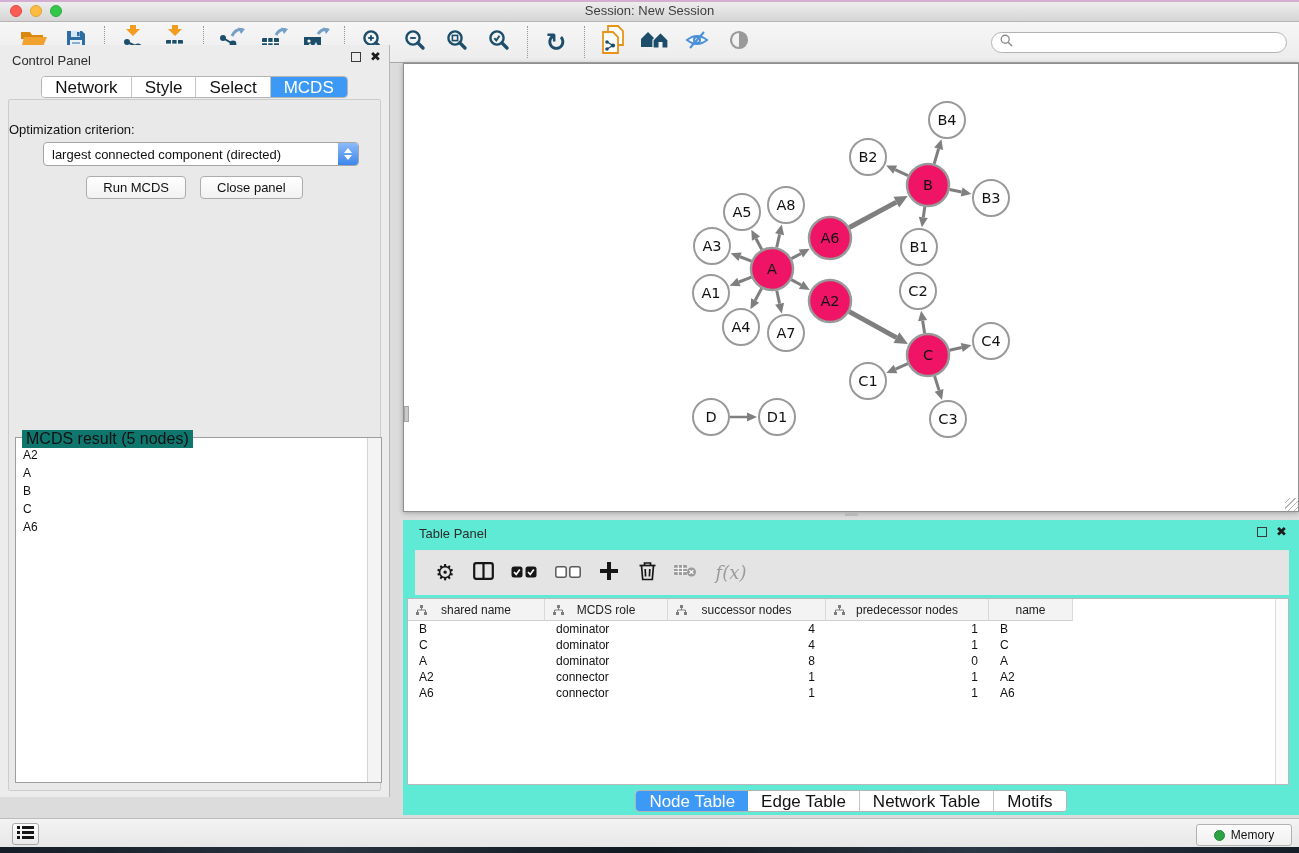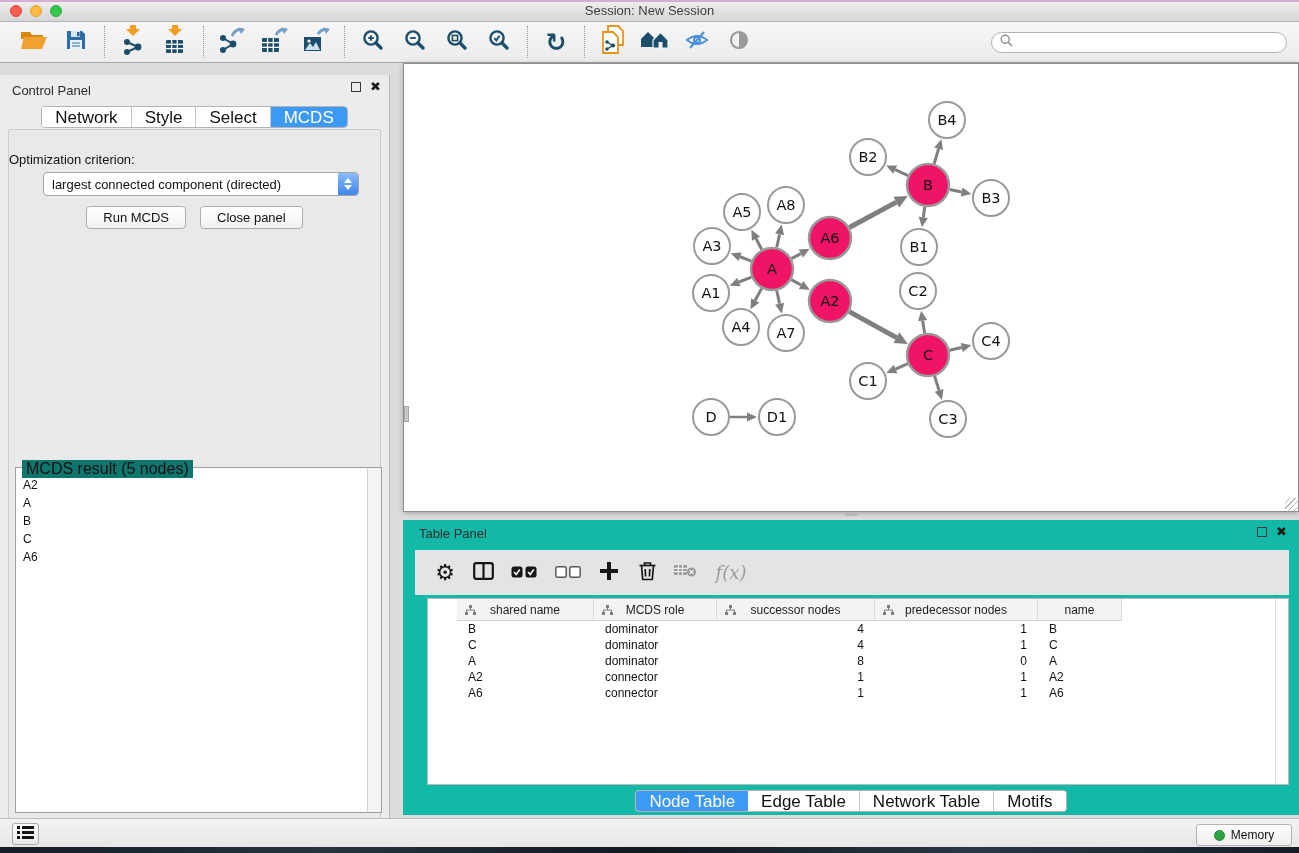--- a/index.html
+++ b/index.html
@@ -23,21 +23,21 @@
     display:flex; align-items:center; padding:0 8px; }
   .tgroup { display:flex; align-items:center; gap:6px; padding:0 8px; }
   .tsep { width:1px; height:32px; border-left:1px dotted #979797; margin:0 2px; }
   .tbtn { width:36px; height:32px; display:flex; align-items:center; justify-content:center; }
   .glyph-refresh { font-family:"DejaVu Sans",sans-serif; font-size:25px; font-weight:bold; color:#1c4e6b; line-height:1; }
   #search-box { margin-left:auto; margin-right:4px; width:296px; height:21px; background:#fff;
     border:1px solid #b3b3b3; border-radius:11px; display:flex; align-items:center; padding:0 8px; gap:5px; }
   #search-box input { border:none; outline:none; flex:1; font-size:12px; background:transparent; }
 
   
-  #control-panel { position:absolute; left:0; top:75px; width:390px; height:752px;
+  #control-panel { position:absolute; left:0; top:45px; width:390px; height:752px;
     background:#ececec; border-right:1px solid #b5b5b5; }
   #cp-title { position:absolute; left:12px; top:8px; font-size:13px; color:#2d2d2d; }
   .panel-btns { position:absolute; top:7px; display:flex; gap:9px; align-items:center; }
   .float-btn { width:10px; height:10px; border:1.5px solid #3a3a3a; background:transparent; }
   .close-btn { font-size:13px; color:#1c1c1c; font-weight:bold; line-height:10px; font-family:"DejaVu Sans",sans-serif; }
   .segtabs { display:flex; border:1px solid #b4b4b4; border-radius:4px; overflow:hidden; background:#fff; height:22px; }
   .seg { padding:0 13px; line-height:21px; font-size:17px; color:#111; border-right:1px solid #c6c6c6; cursor:default; background:#fff; }
   .seg:last-child { border-right:none; }
   .seg.active { background:var(--accent,#3d99f6); color:#fff; border-right:none; }
   #cp-tabs-row { position:absolute; left:0; top:31px; width:100%; display:flex; justify-content:center; }
@@ -68,28 +68,28 @@
     background:linear-gradient(#ececec,#d4d4d4); border-bottom:1px solid #a3a3a3; }
   #nw-titlebar .lights { top:6px; }
   #nw-title { width:100%; text-align:center; line-height:24px; font-size:13px; color:#333; }
   #nw-canvas { position:absolute; left:0; top:24px; right:0; bottom:0; background:#fff; overflow:hidden; }
   #nw-left-thumb { position:absolute; left:0px; top:342px; width:5px; height:16px; background:#c9c9c9; border:1px solid #a5a5a5; }
   #nw-grip { position:absolute; right:0; bottom:0; width:13px; height:13px;
     background:repeating-linear-gradient(135deg,transparent,transparent 3px,#b5b5b5 3px,#b5b5b5 4px); }
   #split-handle { position:absolute; left:845px; top:513px; width:13px; height:3px; background:#b8b8b8; }
 
   
-  #table-panel { position:absolute; left:403px; top:520px; width:896px; height:295px; background:#14b8a6; }
+  #table-panel { position:absolute; left:403px; top:520px; width:896px; height:295px; background:#5eead4; }
   #tp-title { position:absolute; left:16px; top:6px; font-size:13px; color:#2d2d2d; }
   #tp-toolbar { position:absolute; left:12px; right:10px; top:30px; height:45px; background:#e4e4e4;
     display:flex; align-items:center; gap:10px; padding-left:16px; }
   .tp-btn { width:28px; height:30px; display:flex; align-items:center; justify-content:center; }
   .gear-glyph { font-family:"DejaVu Sans",sans-serif; font-size:22px; color:#161616; line-height:1; }
   .fx-glyph { font-family:"DejaVu Serif",serif; font-style:italic; font-size:18px; color:#9b9b9b; }
-  #tp-table { position:absolute; left:24px; right:10px; top:78px; height:187px; background:#fff; border:1px solid #b9b9b9; overflow:hidden;padding-left:29px; }
+  #tp-table { position:absolute; left:4px; right:10px; top:78px; height:187px; background:#fff; border:1px solid #b9b9b9; overflow:hidden; }
   .tgrid { display:grid; grid-template-columns:137px 123px 158px 163px 84px; width:665px; }
   #thead { background:#f3f3f3; border-bottom:1px solid #cfcfcf; height:22px; }
   .th { position:relative; display:flex; align-items:center; justify-content:center;
     font-size:12px; color:#1d1d1d; border-right:1px solid #d9d9d9; height:22px; }
   .th .tree-ic { position:absolute; left:8px; top:6px; }
   .tr { height:16px; }
   .td { font-size:12px; color:#111; line-height:16px; white-space:nowrap; overflow:hidden; }
   .td.al { padding-left:11px; text-align:left; }
   .td.ar { padding-right:11px; text-align:right; }
   #tp-scroll { position:absolute; right:0; top:0; bottom:0; width:13px; background:#fbfbfb; border-left:1px solid #dcdcdc; }

